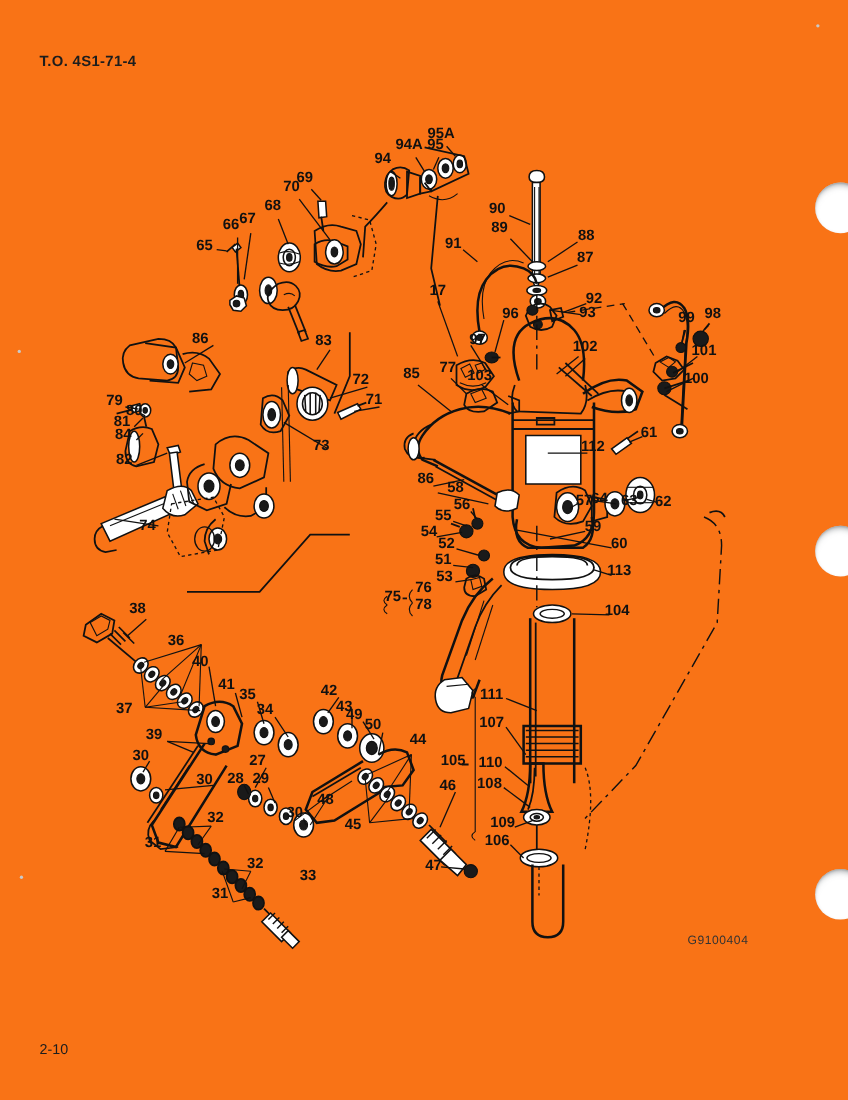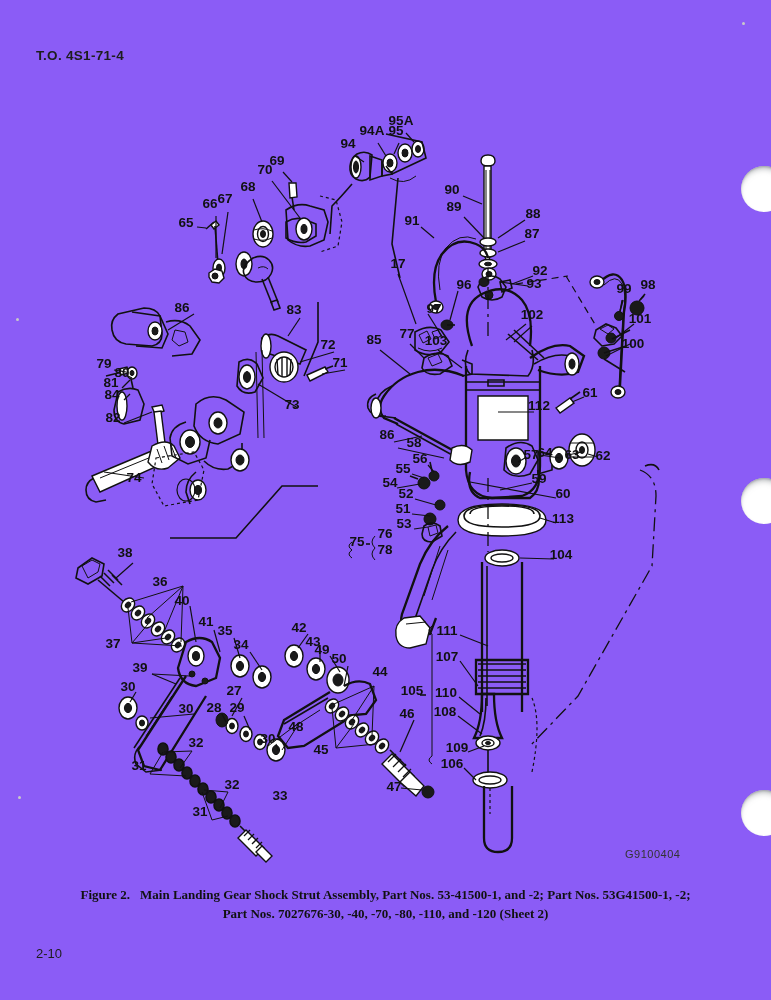--- a/index.html
+++ b/index.html
@@ -4,21 +4,21 @@
 <style>
   html, body {
     margin: 0;
     padding: 0;
     background: #ffffff;
   }
   .page {
     position: relative;
     width: 771px;
     height: 1000px;
-    background: #8b5cf6;
+    background: #f97316;
     overflow: hidden;
     font-family: "Liberation Sans", sans-serif;
   }
 
   
   .punch {
     position: absolute;
     width: 46px;
     height: 46px;
     border-radius: 50%;
@@ -798,21 +798,17 @@
           <text class="callout" x="447" y="549" text-anchor="middle">111</text>
           <text class="callout" x="539" y="324" text-anchor="middle">112</text>
           <text class="callout" x="563" y="437" text-anchor="middle">113</text>
         </g>
 
       <text class="drawing-id" x="625" y="772">G9100404</text>
     </svg>
   </div>
 
   <div class="caption">
-    <div>
-      <span class="lead">Figure 2.</span><span>Main Landing Gear Shock Strut Assembly, Part Nos. 53-41500-1, and -2; Part Nos. 53G41500-1, -2;</span>
-    </div>
-    <div>Part Nos. 7027676-30, -40, -70, -80, -110, and -120 (Sheet 2)</div>
   </div>
 
   <div class="page-number">2-10</div>
 
 </div>
 
 </body></html>

